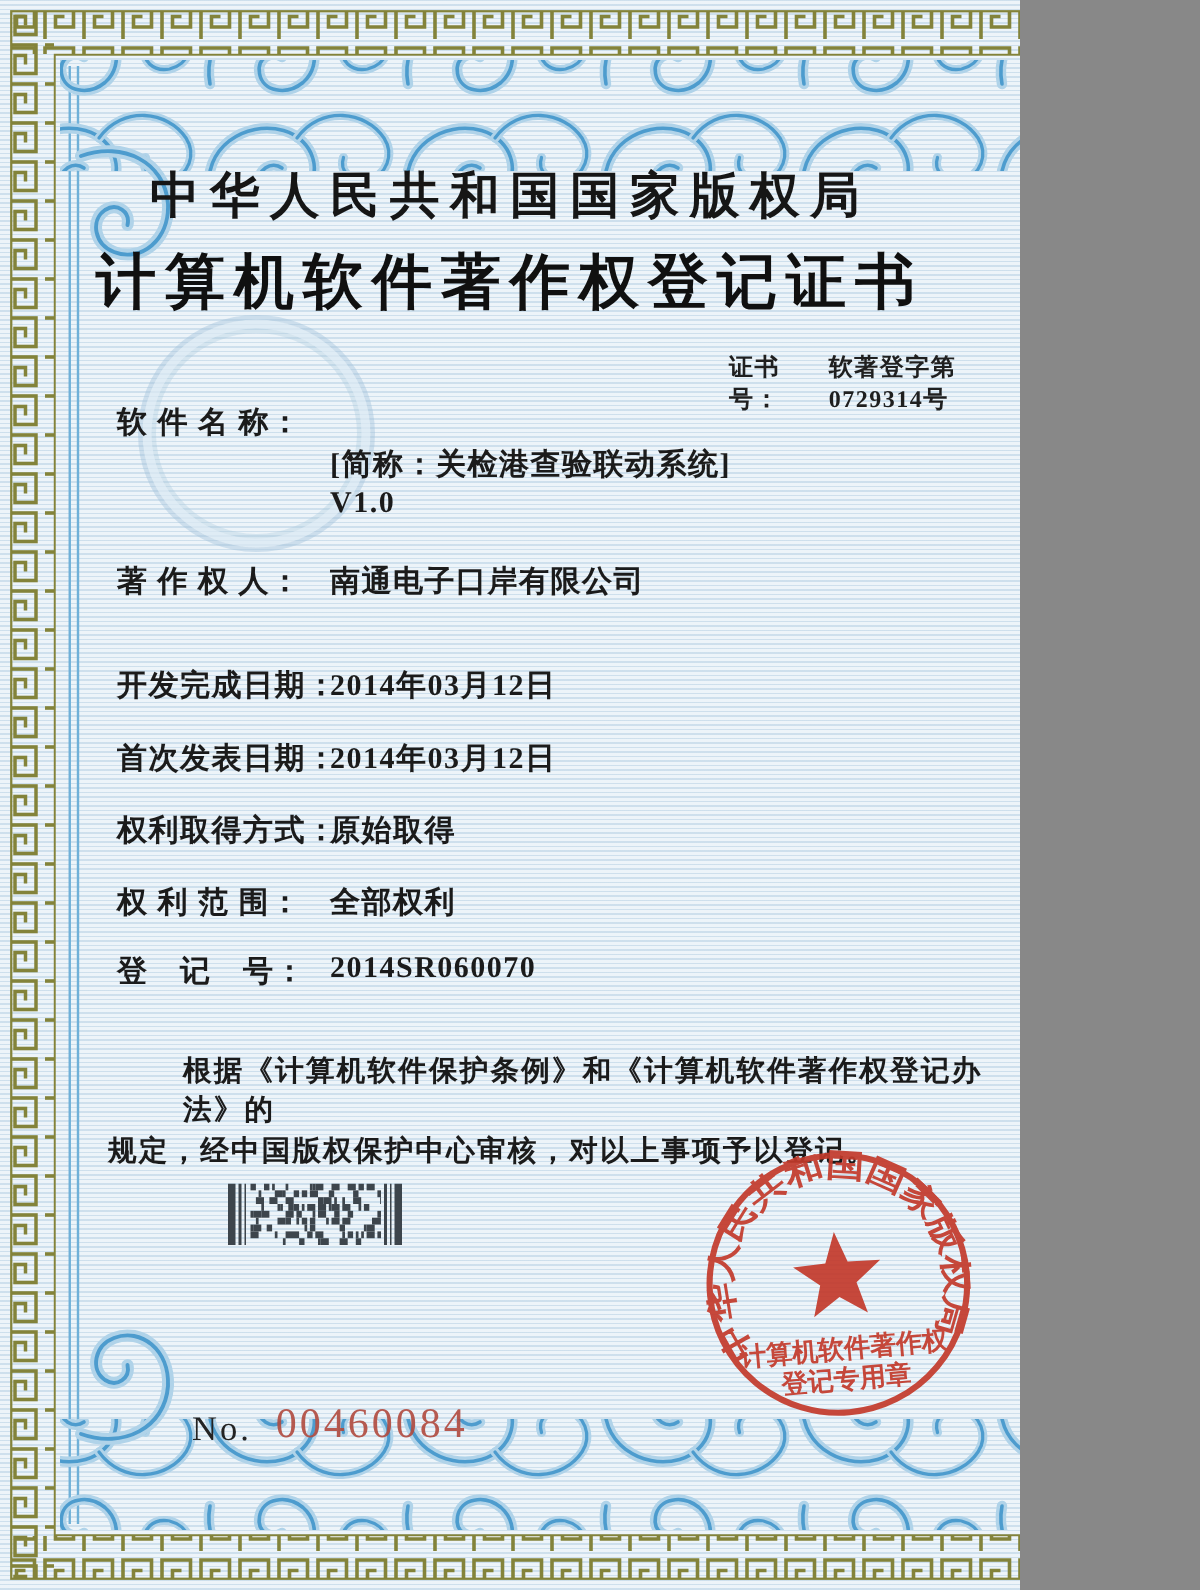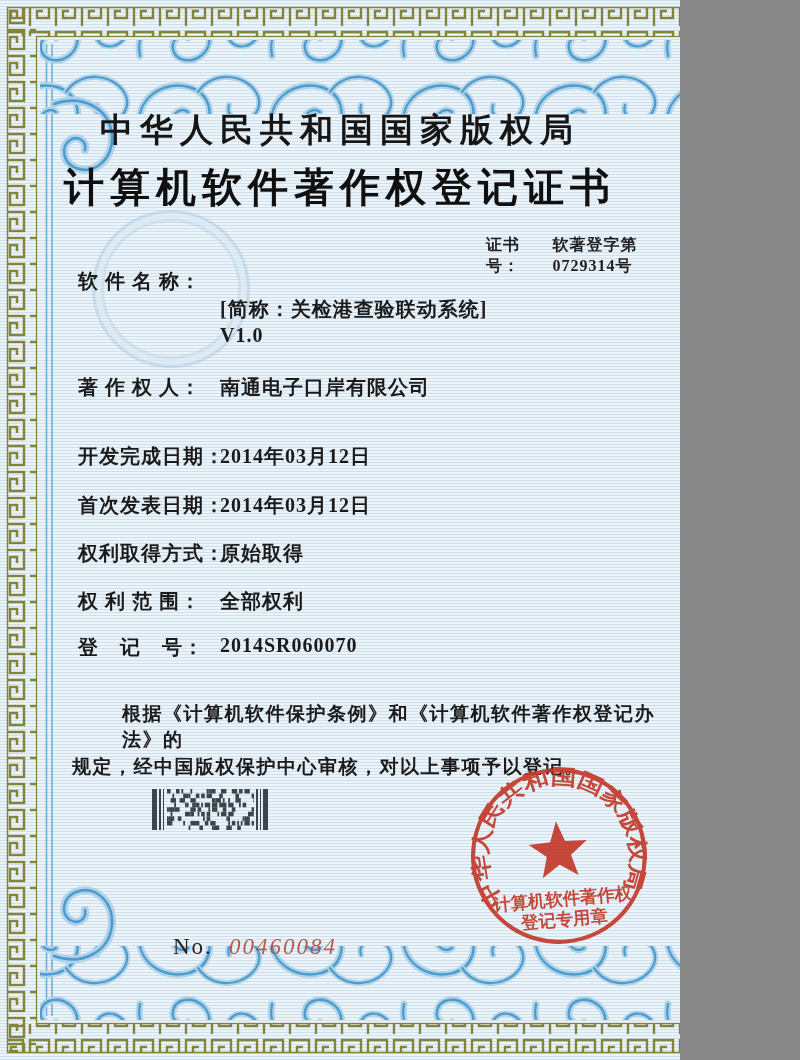--- a/index.html
+++ b/index.html
@@ -23,23 +23,23 @@
   .t-name1{top:268px}.t-name2{top:296px}.t-name3{top:324px}
   .t-owner{top:374px}
   .t-dev{top:443px}.t-pub{top:492px}.t-met{top:540px}.t-scope{top:588px}.t-reg{top:634px}
   .statement-line{position:absolute;font-weight:700;font-size:19px;color:#1b1b1b;letter-spacing:1.5px;margin-top:12px;}
   .st1{left:122px;top:689px;}
   .st2{left:72px;top:742px;}
   .watermark{position:absolute;left:92px;top:210px;width:152px;height:152px;border-radius:50%;
     border:3px solid rgba(164,196,220,.45);box-shadow:inset 0 0 0 6px rgba(230,240,248,.6), inset 0 0 0 9px rgba(170,200,222,.35);}
   .barcode{position:absolute;left:152px;top:789px;}
   .seal{position:absolute;left:466px;top:764px;width:186px;height:186px;transform:rotate(-5deg);opacity:.92;}
-  .serial{position:absolute;top:934px;left:128px;display:flex;gap:16px;align-items:flex-end;margin-left:45px;}
+  .serial{position:absolute;top:934px;left:128px;display:flex;gap:16px;align-items:flex-end;}
   .serial-label{font-weight:400;font-size:23px;color:#232323;letter-spacing:2px;}
-  .serial-number{font-weight:400;font-size:23px;color:#b14a3e;letter-spacing:2px;opacity:.9;font-style:italic;}
+  .serial-number{font-weight:400;font-size:28px;color:#b14a3e;letter-spacing:2px;opacity:.9;}
   .issue-date{position:absolute;left:489px;top:933px;font-weight:700;font-size:20px;
     color:#2c2c2c;letter-spacing:3px;z-index:6;}
 </style>
 </head>
 <body>
 
 <div class="page">
 
   <svg class="deco" viewBox="0 0 800 1060" aria-hidden="true">
     <defs>

